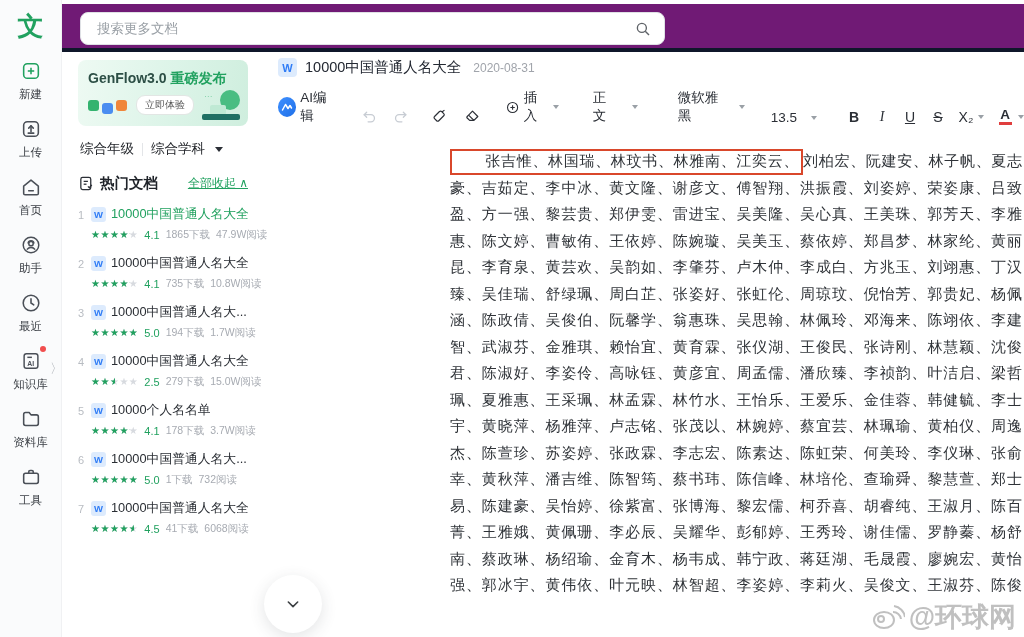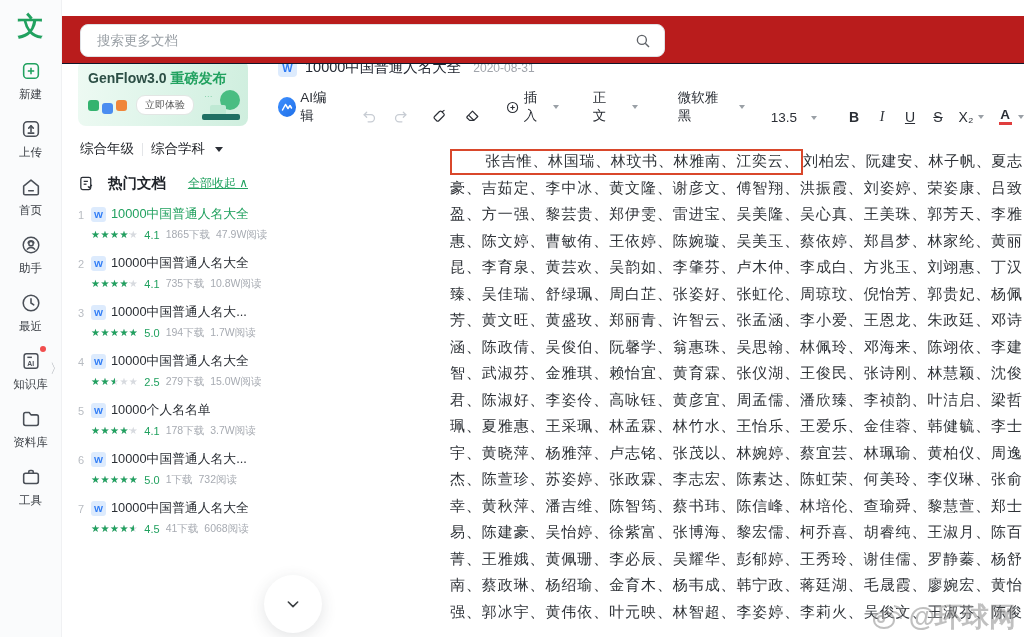--- a/index.html
+++ b/index.html
@@ -12,21 +12,21 @@
   .logo { margin-top:8px; width:36px; height:36px; display:flex; align-items:center; justify-content:center; font-size:26px; font-weight:bold; color:var(--accent); }
   .side-item { margin-top:14px; display:flex; flex-direction:column; align-items:center; cursor:pointer; width:56px; }
   .side-icon { position:relative; width:26px; height:26px; display:flex; align-items:center; justify-content:center; color:#4a4f57; }
   .side-icon.green { color:var(--accent); }
   .side-icon svg { width:22px; height:22px; }
   .side-label { margin-top:3px; font-size:11.5px; color:#3c4046; }
   .badge-dot { position:absolute; right:-2px; top:-2px; width:6px; height:6px; border-radius:50%; background:var(--badge); }
   #panel-collapse { position:absolute; left:50px; top:360px; z-index:4; color:#aeb2b8; font-size:13px; cursor:pointer; }
 
   
-  #topbar { position:absolute; left:62px; top:16px; width:962px; height:48px; background:#b91c1c; border-bottom:1px solid #0f172a; z-index:2; }
+  #topbar { position:absolute; left:62px; top:4px; width:962px; height:48px; background:#701a75; border-bottom:4px solid #0f172a; z-index:2; }
   .searchbox { position:absolute; left:18px; top:8px; width:585px; height:33px; border:1px solid #dfe1e5; border-radius:8px; display:flex; align-items:center; padding:0 12px 0 16px; background:#fff; }
   .searchbox input { flex:1; border:none; outline:none; font-size:13.5px; color:#333; background:transparent; font-family:inherit; }
   .searchbox input::placeholder { color:#9aa0a6; }
   .search-icon { width:18px; height:18px; color:#5f6368; }
 
   
   #panel { position:absolute; left:62px; top:48px; width:200px; height:589px; background:#fff; padding:12px 14px 0 16px; z-index:1; }
   .banner { position:relative; width:170px; height:66px; border-radius:8px; background:linear-gradient(100deg,#eefaf3 0%,#dcf4e8 55%,#cfeede 100%); padding:10px 8px 20px 10px; overflow:hidden; cursor:pointer; }
   .banner-title { font-size:14px; font-weight:bold; color:#2d4f46; white-space:nowrap; }
   .banner-title .hl { color:var(--accent); margin-left:4px; }
@@ -38,21 +38,21 @@
   .banner-art .blob { position:absolute; right:2px; top:-4px; width:20px; height:20px; border-radius:50%; background:#49bd82; }
   .banner-art .lap { position:absolute; left:0; bottom:0; width:38px; height:6px; border-radius:2px; background:#1f6f63; }
   .banner-art .scr { position:absolute; left:8px; bottom:5px; width:16px; height:10px; border-radius:2px; background:#bfe9d4; }
   .banner-art .dots { position:absolute; left:2px; top:-2px; font-size:8px; color:#7fcfa6; letter-spacing:1px; }
 
   .filters { display:flex; align-items:center; margin:14px 0 0 2px; gap:8px; }
   .filter-label { font-size:13.5px; font-weight:normal; color:#23262b; cursor:pointer; }
   .filter-sep { width:1px; height:13px; background:#e3e5e8; }
   .caret-down { width:0; height:0; border-left:4px solid transparent; border-right:4px solid transparent; border-top:5px solid #2b2f36; margin-left:2px; display:inline-block; }
 
-  .hot-header { display:flex; align-items:center; margin:16px 0 4px 0;gap:8px; }
+  .hot-header { display:flex; align-items:center; margin:16px 0 4px 0; }
   .hot-ic { width:17px; height:17px; color:#2b2f36; margin-right:5px; }
   .hot-title { font-size:14.5px; font-weight:bold; color:#1f2329; flex:1; }
   .hot-collapse { font-size:12px; color:var(--accent); cursor:pointer;text-decoration:underline; }
 
   .doc-item { margin-top:13px; cursor:pointer; }
   .doc-row1 { display:flex; align-items:center; gap:5px; }
   .rank { font-size:11px; color:#b8bcc2; width:8px; }
   .w-ic { width:15px; height:15px; border-radius:3px; background:#ddebfd; color:#2f7cf6; font-size:9.5px; font-weight:bold; display:flex; align-items:center; justify-content:center; flex:0 0 auto; }
   .doc-title { font-size:12.8px; color:#2a2e34; white-space:nowrap; overflow:hidden; }
   .doc-title.selected { color:var(--accent); }
@@ -410,21 +410,20 @@
         </div>
     </div>
 
     <div id="doc-content">
         <div class="doc-line"><span class="redbox">　　张吉惟、林国瑞、林玟书、林雅南、江奕云、</span><span>刘柏宏、阮建安、林子帆、夏志</span></div>
         <div class="doc-line">豪、吉茹定、李中冰、黄文隆、谢彦文、傅智翔、洪振霞、刘姿婷、荣姿康、吕致</div>
         <div class="doc-line">盈、方一强、黎芸贵、郑伊雯、雷进宝、吴美隆、吴心真、王美珠、郭芳天、李雅</div>
         <div class="doc-line">惠、陈文婷、曹敏侑、王依婷、陈婉璇、吴美玉、蔡依婷、郑昌梦、林家纶、黄丽</div>
         <div class="doc-line">昆、李育泉、黄芸欢、吴韵如、李肇芬、卢木仲、李成白、方兆玉、刘翊惠、丁汉</div>
         <div class="doc-line">臻、吴佳瑞、舒绿珮、周白芷、张姿好、张虹伦、周琼玟、倪怡芳、郭贵妃、杨佩</div>
-        <div class="doc-line">芳、黄文旺、黄盛玫、郑丽青、许智云、张孟涵、李小爱、王恩龙、朱政廷、邓诗</div>
         <div class="doc-line">涵、陈政倩、吴俊伯、阮馨学、翁惠珠、吴思翰、林佩玲、邓海来、陈翊依、李建</div>
         <div class="doc-line">智、武淑芬、金雅琪、赖怡宜、黄育霖、张仪湖、王俊民、张诗刚、林慧颖、沈俊</div>
         <div class="doc-line">君、陈淑好、李姿伶、高咏钰、黄彦宜、周孟儒、潘欣臻、李祯韵、叶洁启、梁哲</div>
         <div class="doc-line">珮、夏雅惠、王采珮、林孟霖、林竹水、王怡乐、王爱乐、金佳蓉、韩健毓、李士</div>
         <div class="doc-line">宇、黄晓萍、杨雅萍、卢志铭、张茂以、林婉婷、蔡宜芸、林珮瑜、黄柏仪、周逸</div>
         <div class="doc-line">杰、陈萱珍、苏姿婷、张政霖、李志宏、陈素达、陈虹荣、何美玲、李仪琳、张俞</div>
         <div class="doc-line">幸、黄秋萍、潘吉维、陈智筠、蔡书玮、陈信峰、林培伦、查瑜舜、黎慧萱、郑士</div>
         <div class="doc-line">易、陈建豪、吴怡婷、徐紫富、张博海、黎宏儒、柯乔喜、胡睿纯、王淑月、陈百</div>
         <div class="doc-line">菁、王雅娥、黄佩珊、李必辰、吴耀华、彭郁婷、王秀玲、谢佳儒、罗静蓁、杨舒</div>
         <div class="doc-line">南、蔡政琳、杨绍瑜、金育木、杨韦成、韩宁政、蒋廷湖、毛晟霞、廖婉宏、黄怡</div>

